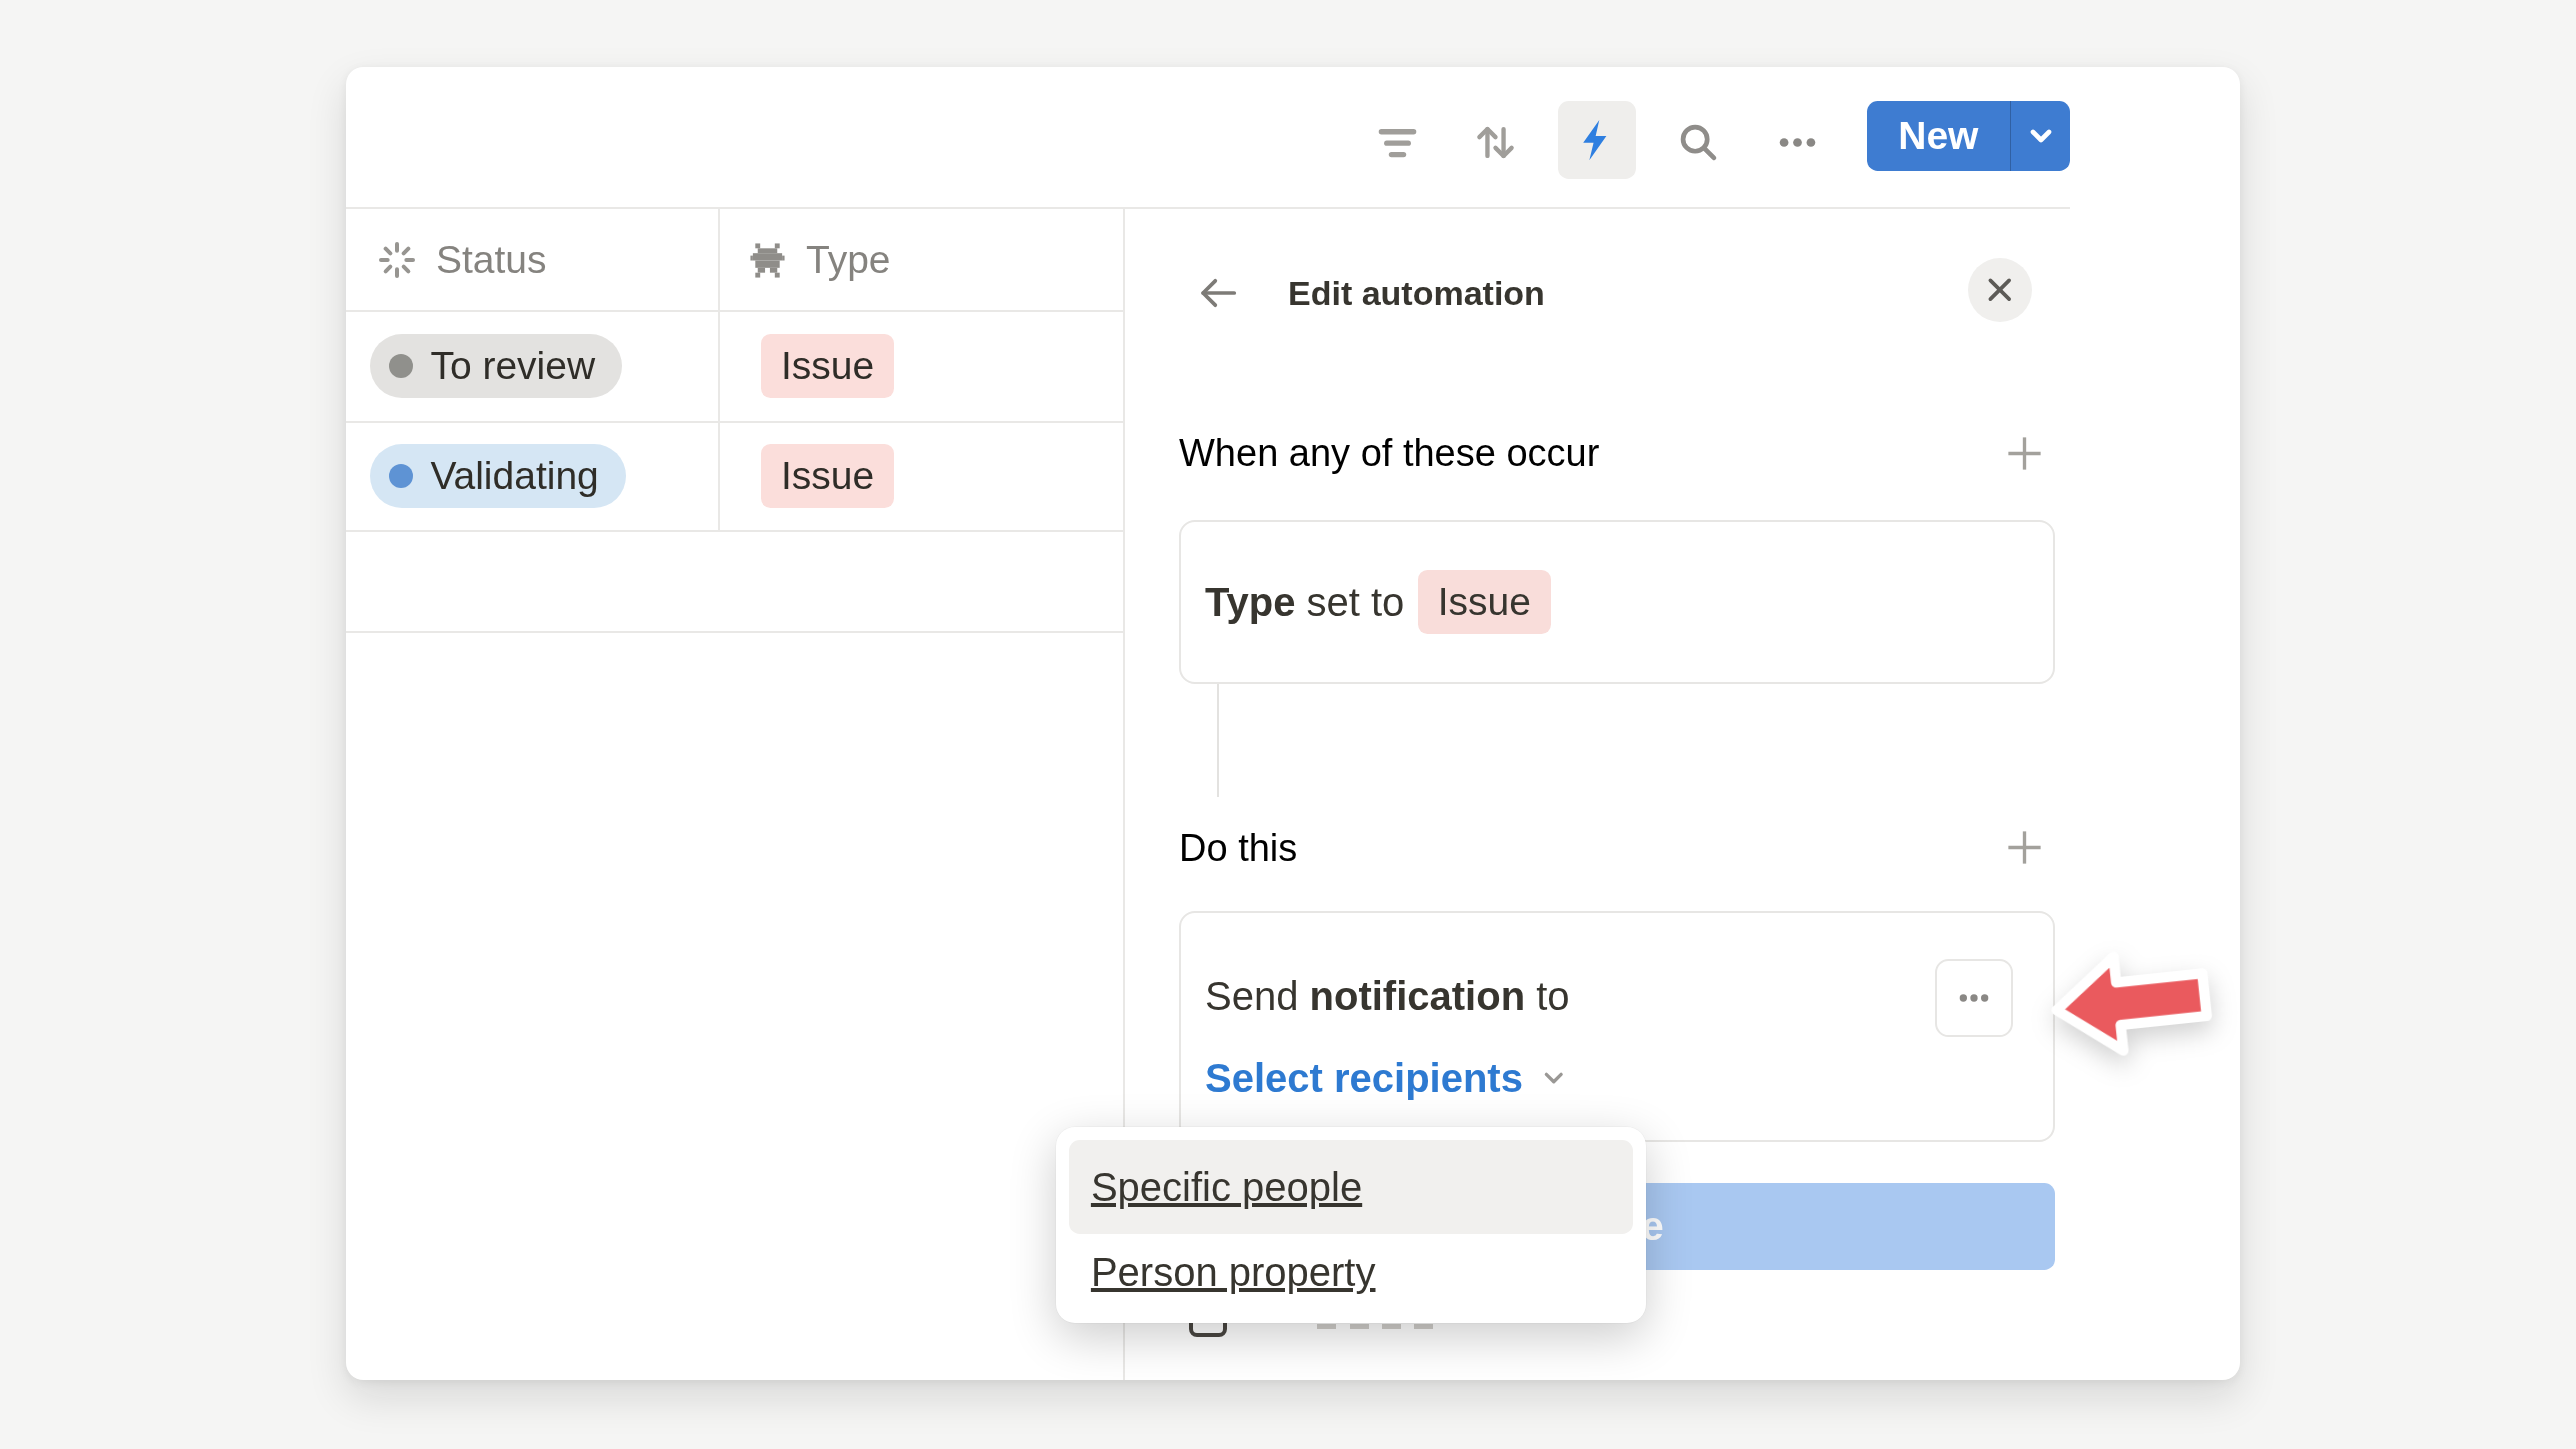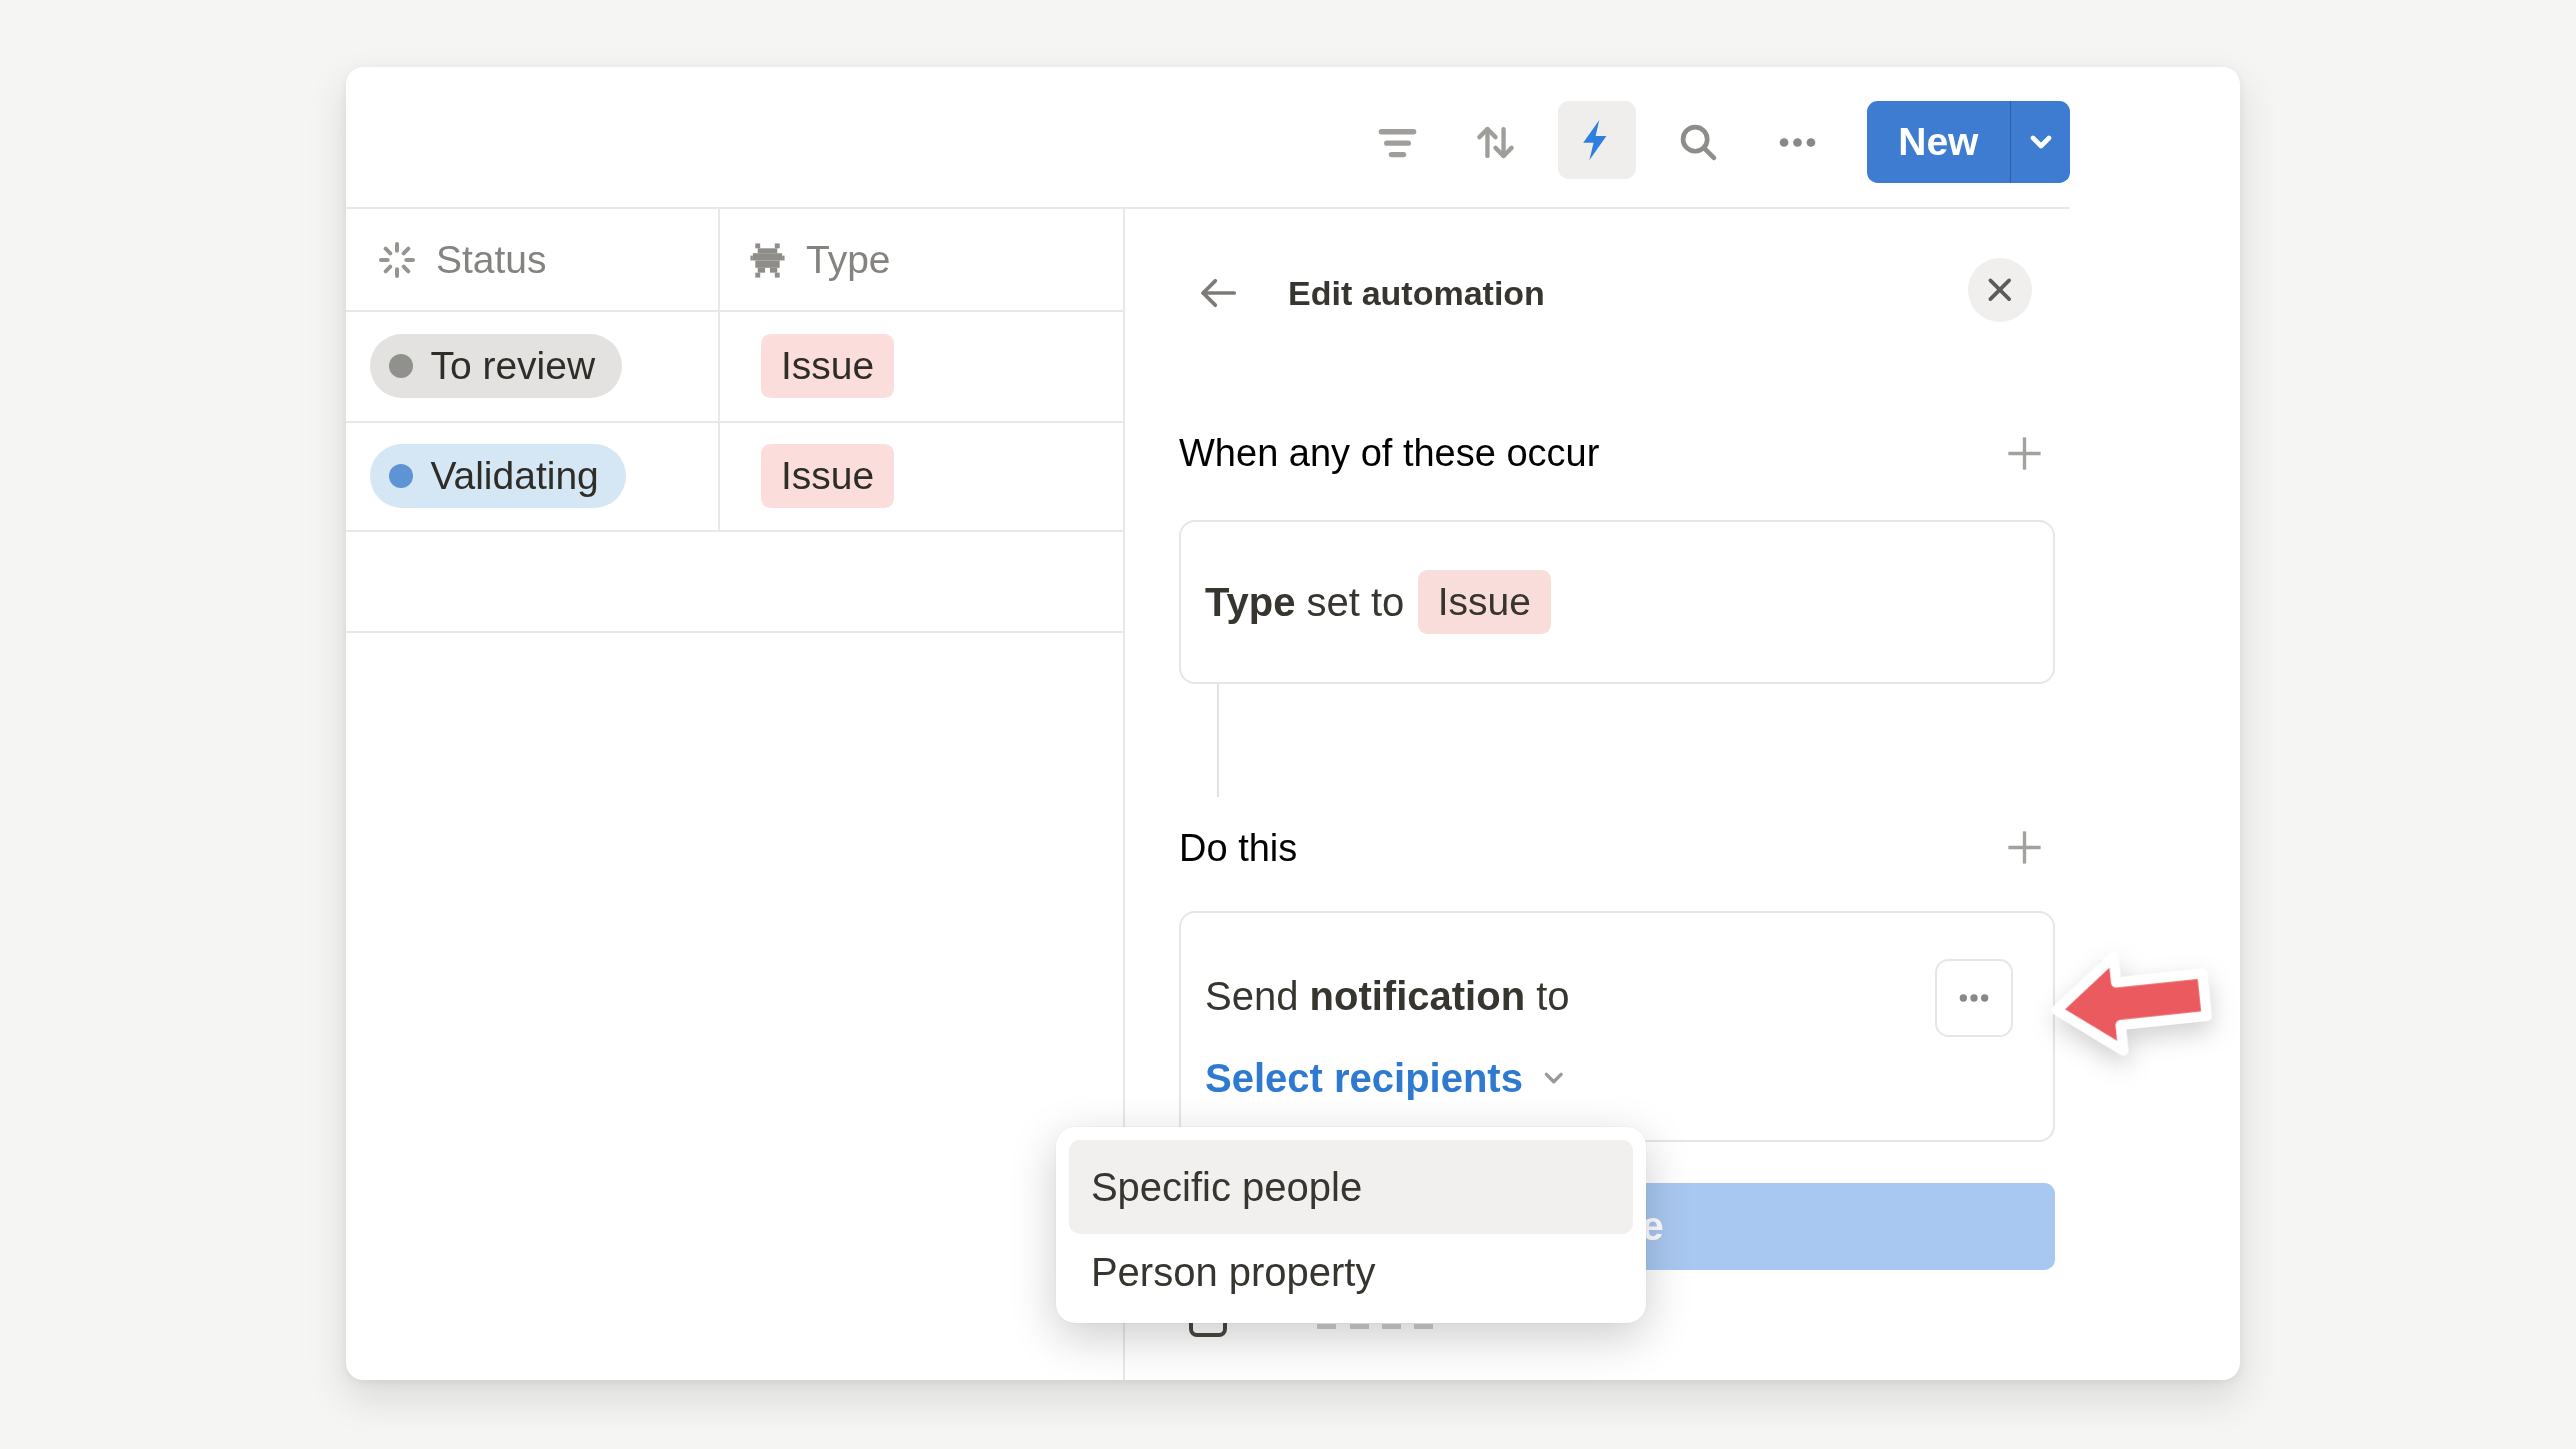--- a/index.html
+++ b/index.html
@@ -9,21 +9,21 @@
         border-radius:17.4px;box-shadow:0 17.4px 40px rgba(20,20,18,.12),0 2.7px 9.4px rgba(20,20,18,.06);overflow:hidden;}
   .abs{position:absolute;}
   .flexv{display:flex;align-items:center;}
   .hline{position:absolute;height:2px;background:#e9e8e6;}
   .vline{position:absolute;width:2px;background:#e9e8e6;}
 
   
   .tool-icon{position:absolute;width:51px;height:51px;display:flex;align-items:center;justify-content:center;cursor:pointer;}
   .bolt-box{position:absolute;left:1212px;top:34px;width:78px;height:78px;background:#efeeec;border-radius:10.7px;
             display:flex;align-items:center;justify-content:center;cursor:pointer;}
-  .new-btn{position:absolute;left:1521px;top:34px;width:203px;height:82px;background:#3e7cd1;border-radius:10.7px;
+  .new-btn{position:absolute;left:1521px;top:34px;width:203px;height:70px;background:#3e7cd1;border-radius:10.7px;
            display:flex;align-items:stretch;cursor:pointer;}
   .new-main{flex:1;display:flex;align-items:center;justify-content:center;color:#fff;font-size:39px;font-weight:700;}
   .new-divider{width:1.3px;background:rgba(0,0,0,.22);margin:0;}
   .new-chev{width:59px;display:flex;align-items:center;justify-content:center;}
 
   
   .th{position:absolute;height:98px;display:flex;align-items:center;gap:19px;color:#85837f;font-size:39px;}
   .pill{display:inline-flex;align-items:center;gap:17.4px;height:64px;border-radius:32px;padding:0 27px 0 19px;font-size:39px;color:#2f2d28;}
   .pill .dot{width:24px;height:24px;border-radius:50%;}
   .pill-gray{background:#e3e2e0;}         .pill-gray .dot{background:#90908c;}
@@ -50,21 +50,21 @@
             display:flex;align-items:center;justify-content:center;background:#fff;cursor:pointer;}
   .save-btn{position:absolute;left:833px;top:1116px;width:876px;height:87px;border-radius:10.7px;background:#a9c8f1;
             display:flex;align-items:center;justify-content:center;color:#fff;font-size:40px;font-weight:700;z-index:2;cursor:default;}
   .chk-frag{position:absolute;left:843px;top:1226px;width:38px;height:44px;border:4px solid #4a4742;border-radius:8px;box-sizing:border-box;z-index:4;}
   .frag-dash{position:absolute;top:1257px;width:19px;height:4.7px;background:#cfcdc9;z-index:4;}
 
   
   .dropdown{position:absolute;left:710px;top:1060px;width:590px;height:196px;background:#fff;border-radius:19px;z-index:10;
             box-shadow:0 13.4px 47px rgba(0,0,0,.20),0 0 0 0.7px rgba(0,0,0,.03);}
   .dd-item{position:absolute;left:13.4px;width:564px;display:flex;align-items:center;padding-left:21.5px;box-sizing:border-box;
-           font-size:40px;color:#37352f;border-radius:10.7px;cursor:pointer;}
+           font-size:40px;color:#37352f;border-radius:10.7px;cursor:pointer;text-decoration:underline;}
   .dd-item.hl{top:13.4px;height:94px;background:#f1f0ee;}
   .dd-item.plain{top:105px;height:81px;}
 
   .red-arrow{position:absolute;left:1700px;top:872px;width:168px;height:127px;transform:rotate(-6deg);
              filter:drop-shadow(0 10.7px 12px rgba(0,0,0,.18));}
 </style>
 </head>
 <body>
 
 <div class="page">

